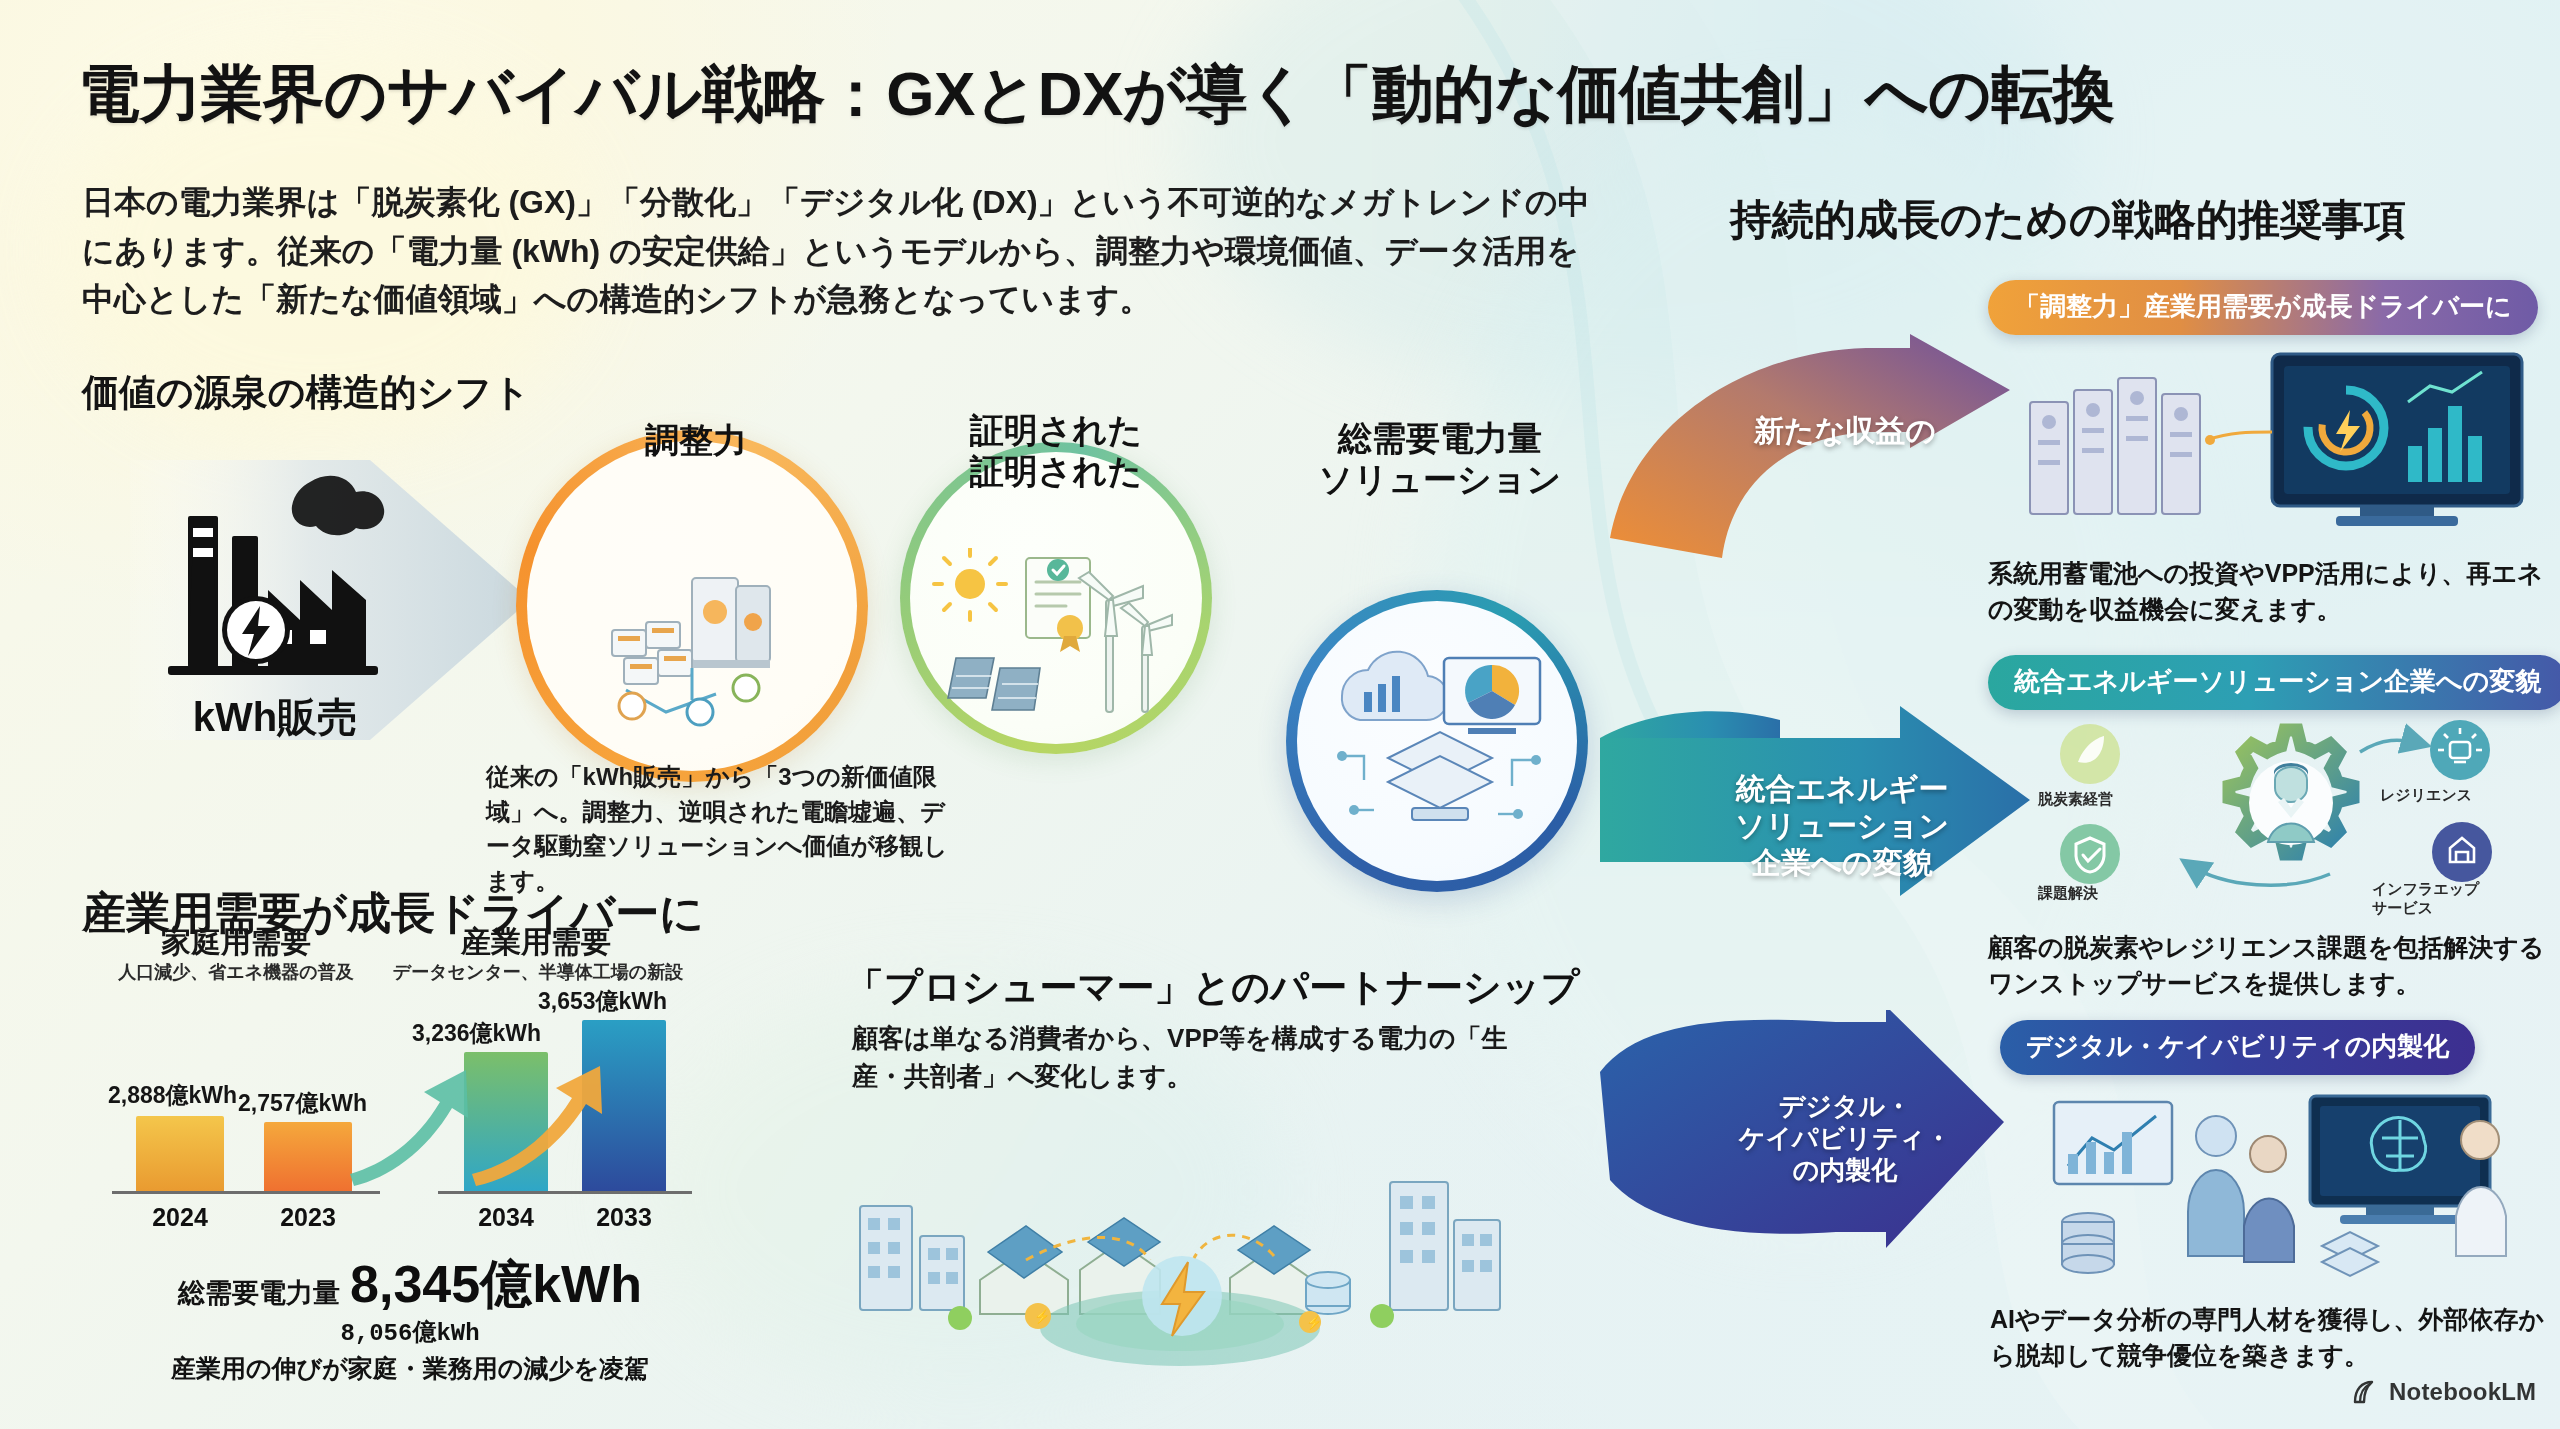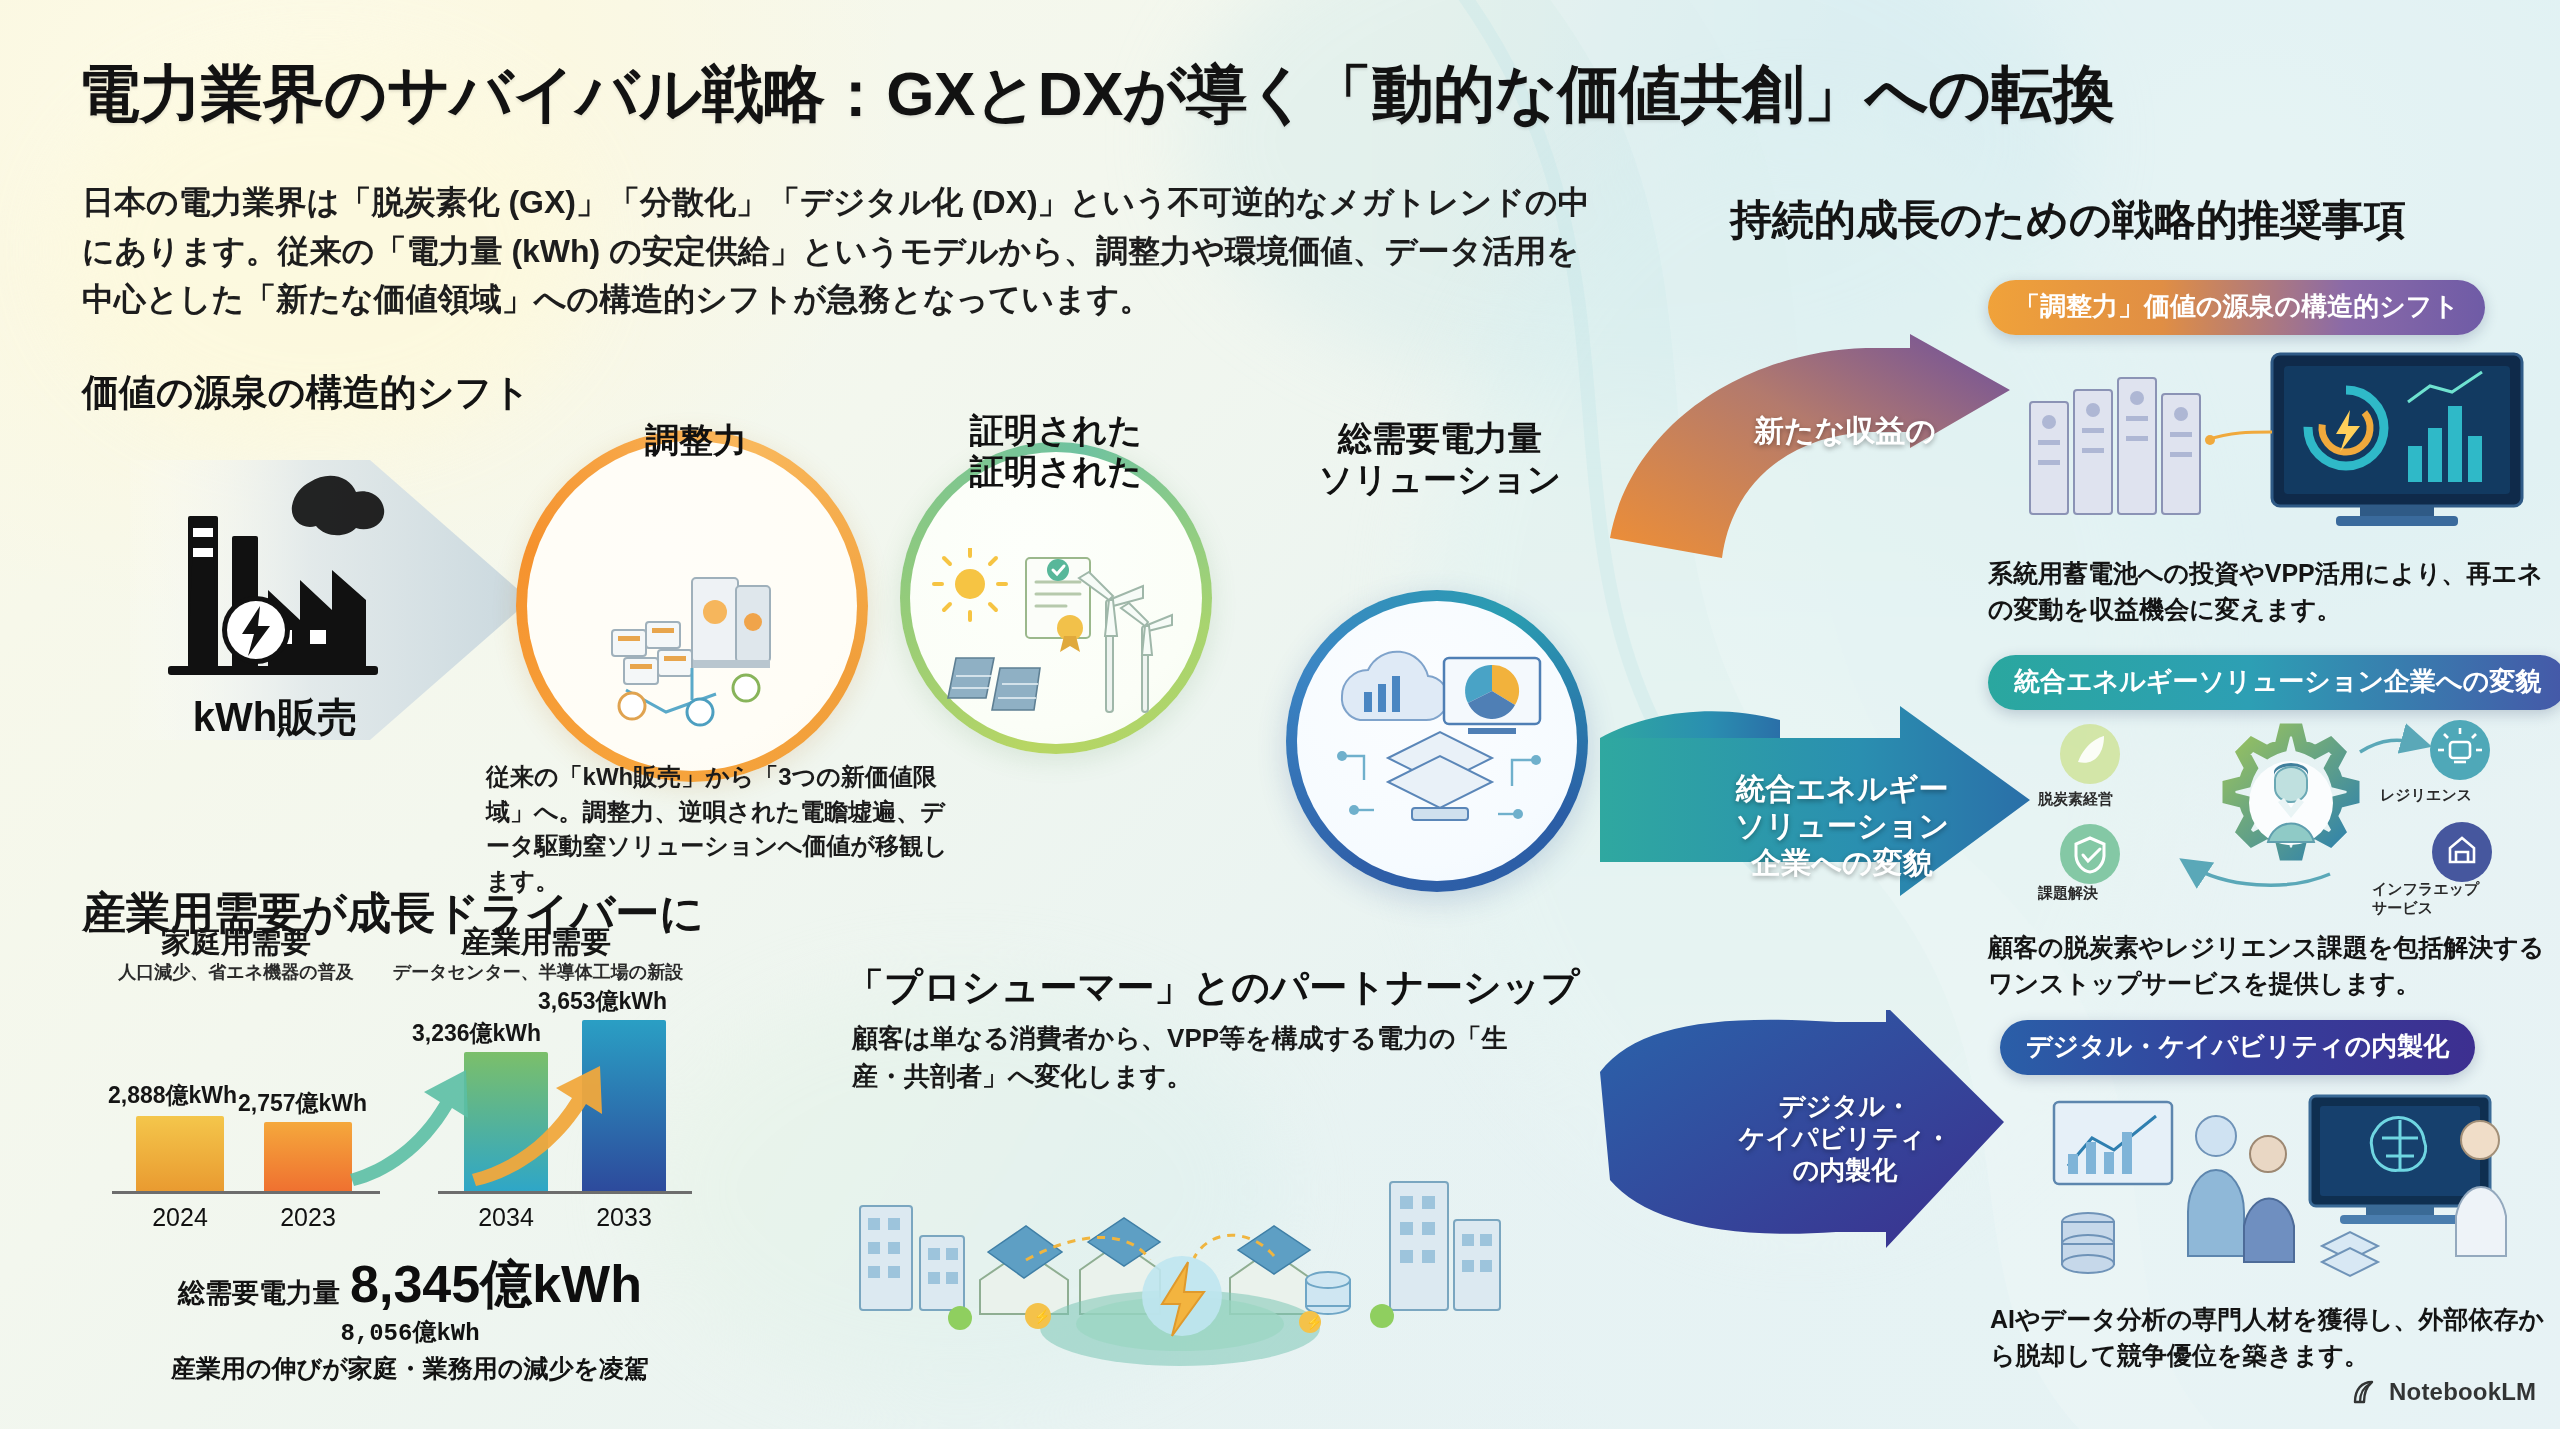--- a/index.html
+++ b/index.html
@@ -105,21 +105,21 @@
     position:absolute; left:486px; top:760px; width:470px;
     font-size: 24px; line-height:1.44; font-weight:700; color:#1b1b1b;
   }
 
   
   .chart { position:absolute; left:86px; top:946px; width:640px; height:290px; }
   .grp-label { position:absolute; text-align:center; font-size:30px; font-weight:800; color:#161616; }
   .grp-sub   { position:absolute; text-align:center; font-size:18px; font-weight:700; color:#2b2b2b; white-space:nowrap;}
   .bar { position:absolute; bottom:44px; border-radius:2px 2px 0 0; }
   .bar-val { position:absolute; font-size:23px; font-weight:800; color:#151515; white-space:nowrap;}
-  .bar-x { position:absolute; bottom:4px; text-align:center; font-size:25px; font-weight:400; color:#111; }
+  .bar-x { position:absolute; bottom:4px; text-align:center; font-size:25px; font-weight:700; color:#111; }
   .axis { position:absolute; bottom:42px; height:3px; background:#6d6d6d; }
   .growth-arrow { position:absolute; }
 
   .total-wrap { position:absolute; left:100px; top:1250px; width:620px; text-align:center; }
   .total-l1 { font-size:27px; font-weight:800; color:#121212; display:inline-block; vertical-align:baseline;}
   .total-big { font-size:52px; font-weight:800; color:#0e0e0e; display:inline-block; vertical-align:baseline; margin-left:10px;}
   .total-l2 { font-size:23px; font-weight:800; color:#121212; }
   .total-sub { font-size:24px; font-weight:800; color:#111; margin-top:-4px;font-family:Liberation Mono, monospace;}
   .total-l3 { font-size:25px; font-weight:800; color:#121212; margin-top:4px;}
 
@@ -491,21 +491,21 @@
     <path d="M0,62 C36,16 110,4 236,12 L236,-10 L236,12 L286,12 L286,-4 L404,112 L286,238 L286,222 L236,222 C120,230 44,210 10,170 Z" fill="url(#ag3)"></path>
   </svg>
   <div class="arrow-label al3">
     <div>デジタル・</div>
     <div>ケイパビリティ・</div>
     <div>の内製化</div>
   </div>
 
   <div class="h2-right">持続的成長のための戦略的推奨事項</div>
 
-  <div class="pill pill-1">「調整力」価値の源泉の構造的シフト</div>
+  <div class="pill pill-1">「調整力」産業用需要が成長ドライバーに</div>
   <svg class="panel-art pa-1" viewBox="0 0 540 210">
     <g>
       <g fill="#dfe3ef" stroke="#8b93b5" stroke-width="2">
         <rect x="20" y="66" width="38" height="112" rx="3"></rect>
         <rect x="64" y="54" width="38" height="124" rx="3"></rect>
         <rect x="108" y="42" width="38" height="136" rx="3"></rect>
         <rect x="152" y="58" width="38" height="120" rx="3"></rect>
       </g>
       <g fill="#aeb7d4">
         <circle cx="39" cy="86" r="7"></circle>

